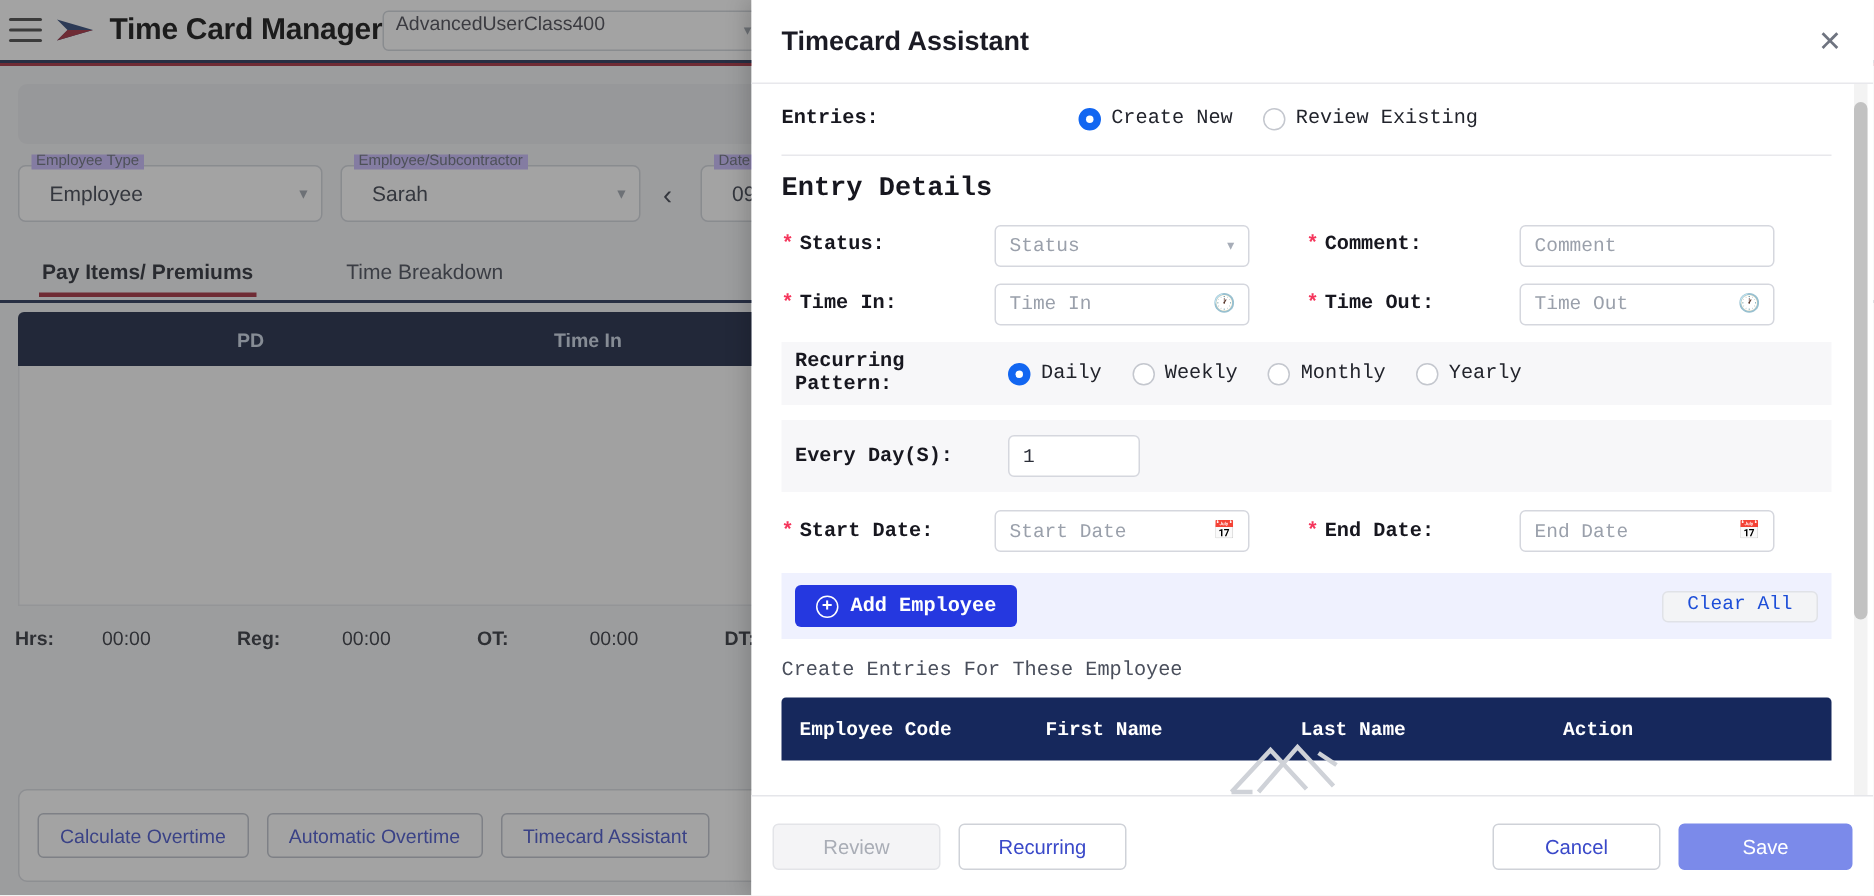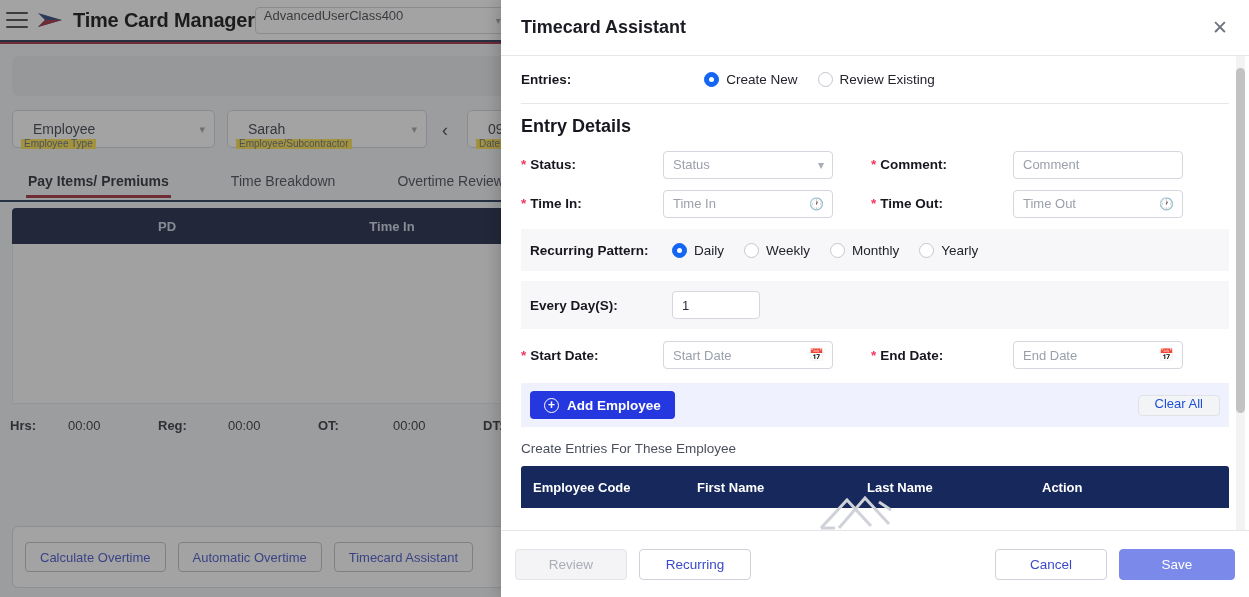--- a/index.html
+++ b/index.html
@@ -57,22 +57,22 @@
     background: #e9ebee; border-radius: 6px;
   }
   .filter-row {
     position:absolute; left:12px; top:60px; width: 1225px; height: 50px;
   }
   .field-box {
     position:absolute; height: 38px; top: 6px;
     background:#fff; border:1px solid #cfd3da; border-radius:5px;
   }
   .field-legend {
-    position:absolute; top:-8px; left: 8px; background: #fde047; padding: 0 3px;
-    font-size: 10px; color:#5e6472; line-height: 10px; margin-top: 36px;
+    position:absolute; top:-8px; left: 8px; background: #c4b5fd; padding: 0 3px;
+    font-size: 10px; color:#5e6472; line-height: 10px;
   }
   .field-value {
     position:absolute; left: 20px; top: 50%; transform: translateY(-50%);
     font-size: 14px; color:#2e3340;
   }
   .field-caret { position:absolute; right: 9px; top:50%; transform: translateY(-50%); color:#9aa0ab; font-size:11px; }
   .nav-arrow {
     position:absolute; top: 16px; font-size: 18px; color:#2f3440; cursor:pointer;
     user-select:none;
   }
@@ -135,21 +135,22 @@
     position:relative;
   }
   .modal-title { font-size:18px; font-weight:bold; color:#1b1b24; }
   .modal-close {
     position:absolute; right:18px; top:50%; transform:translateY(-50%);
     width:22px;height:22px; cursor:pointer; color:#6f7480;
     display:flex;align-items:center;justify-content:center; font-size:19px;
   }
   .modal-body {
     flex:1 1 auto; position:relative; overflow:hidden;
-    padding: 0 20px 0 20px;
+    padding: 0 28px 0 20px;
+    font-family: Liberation Mono, monospace;
   }
   .modal-scroll-track {
     position:absolute; right:4px; top:0px; width:9px; bottom:0;
     background:#f3f3f3;
   }
   .modal-scroll-thumb {
     position:absolute; right:4px; top:12px; width:9px; height:345px;
     background:#c2c2c2; border-radius:5px; cursor:pointer;
   }
 
@@ -297,23 +298,20 @@
           <span class="field-value">09/12</span>
         </div>
       </div>
 
       <div class="tabs">
         <div class="tab active" style="margin-left:18px;">
           <span>Pay Items/ Premiums</span>
         </div>
         <div class="tab" style="margin-left:42px;">
           <span>Time Breakdown</span>
-        </div>
-        <div class="tab" style="margin-left:42px;">
-          <span>Overtime Review</span>
         </div>
       </div>
 
       <div class="grid-head">
         <div class="gh" style="width:310px;">PD</div>
         <div class="gh" style="width:140px;">Time In</div>
         <div class="gh" style="width:140px;">Time Out</div>
       </div>
       <div class="grid-body"></div>
 

